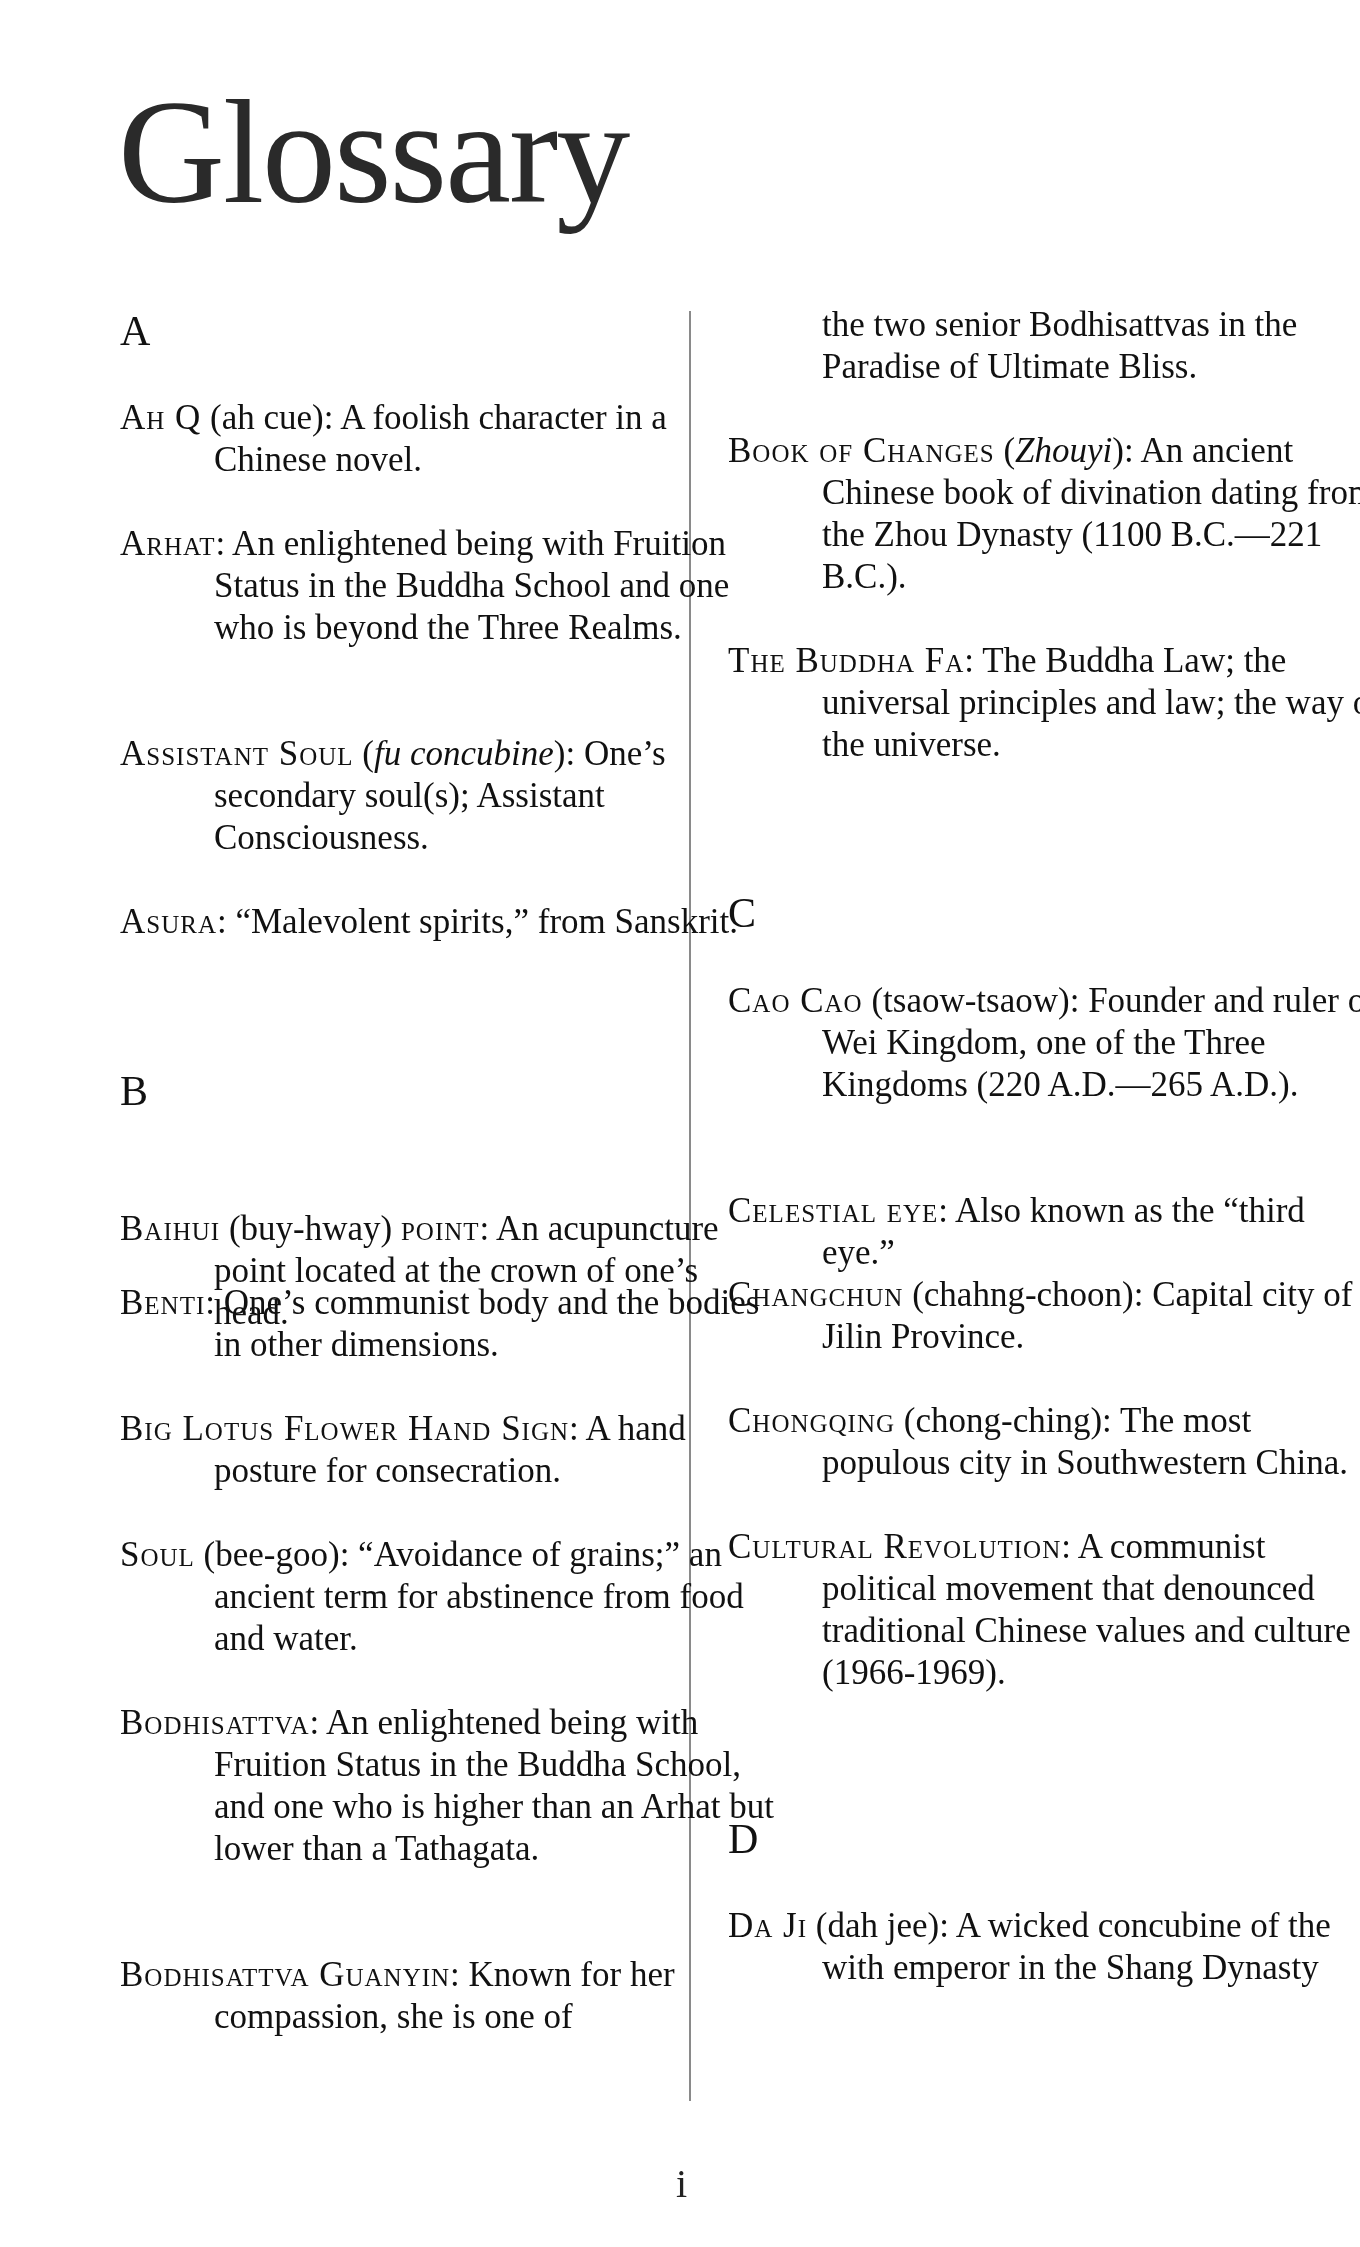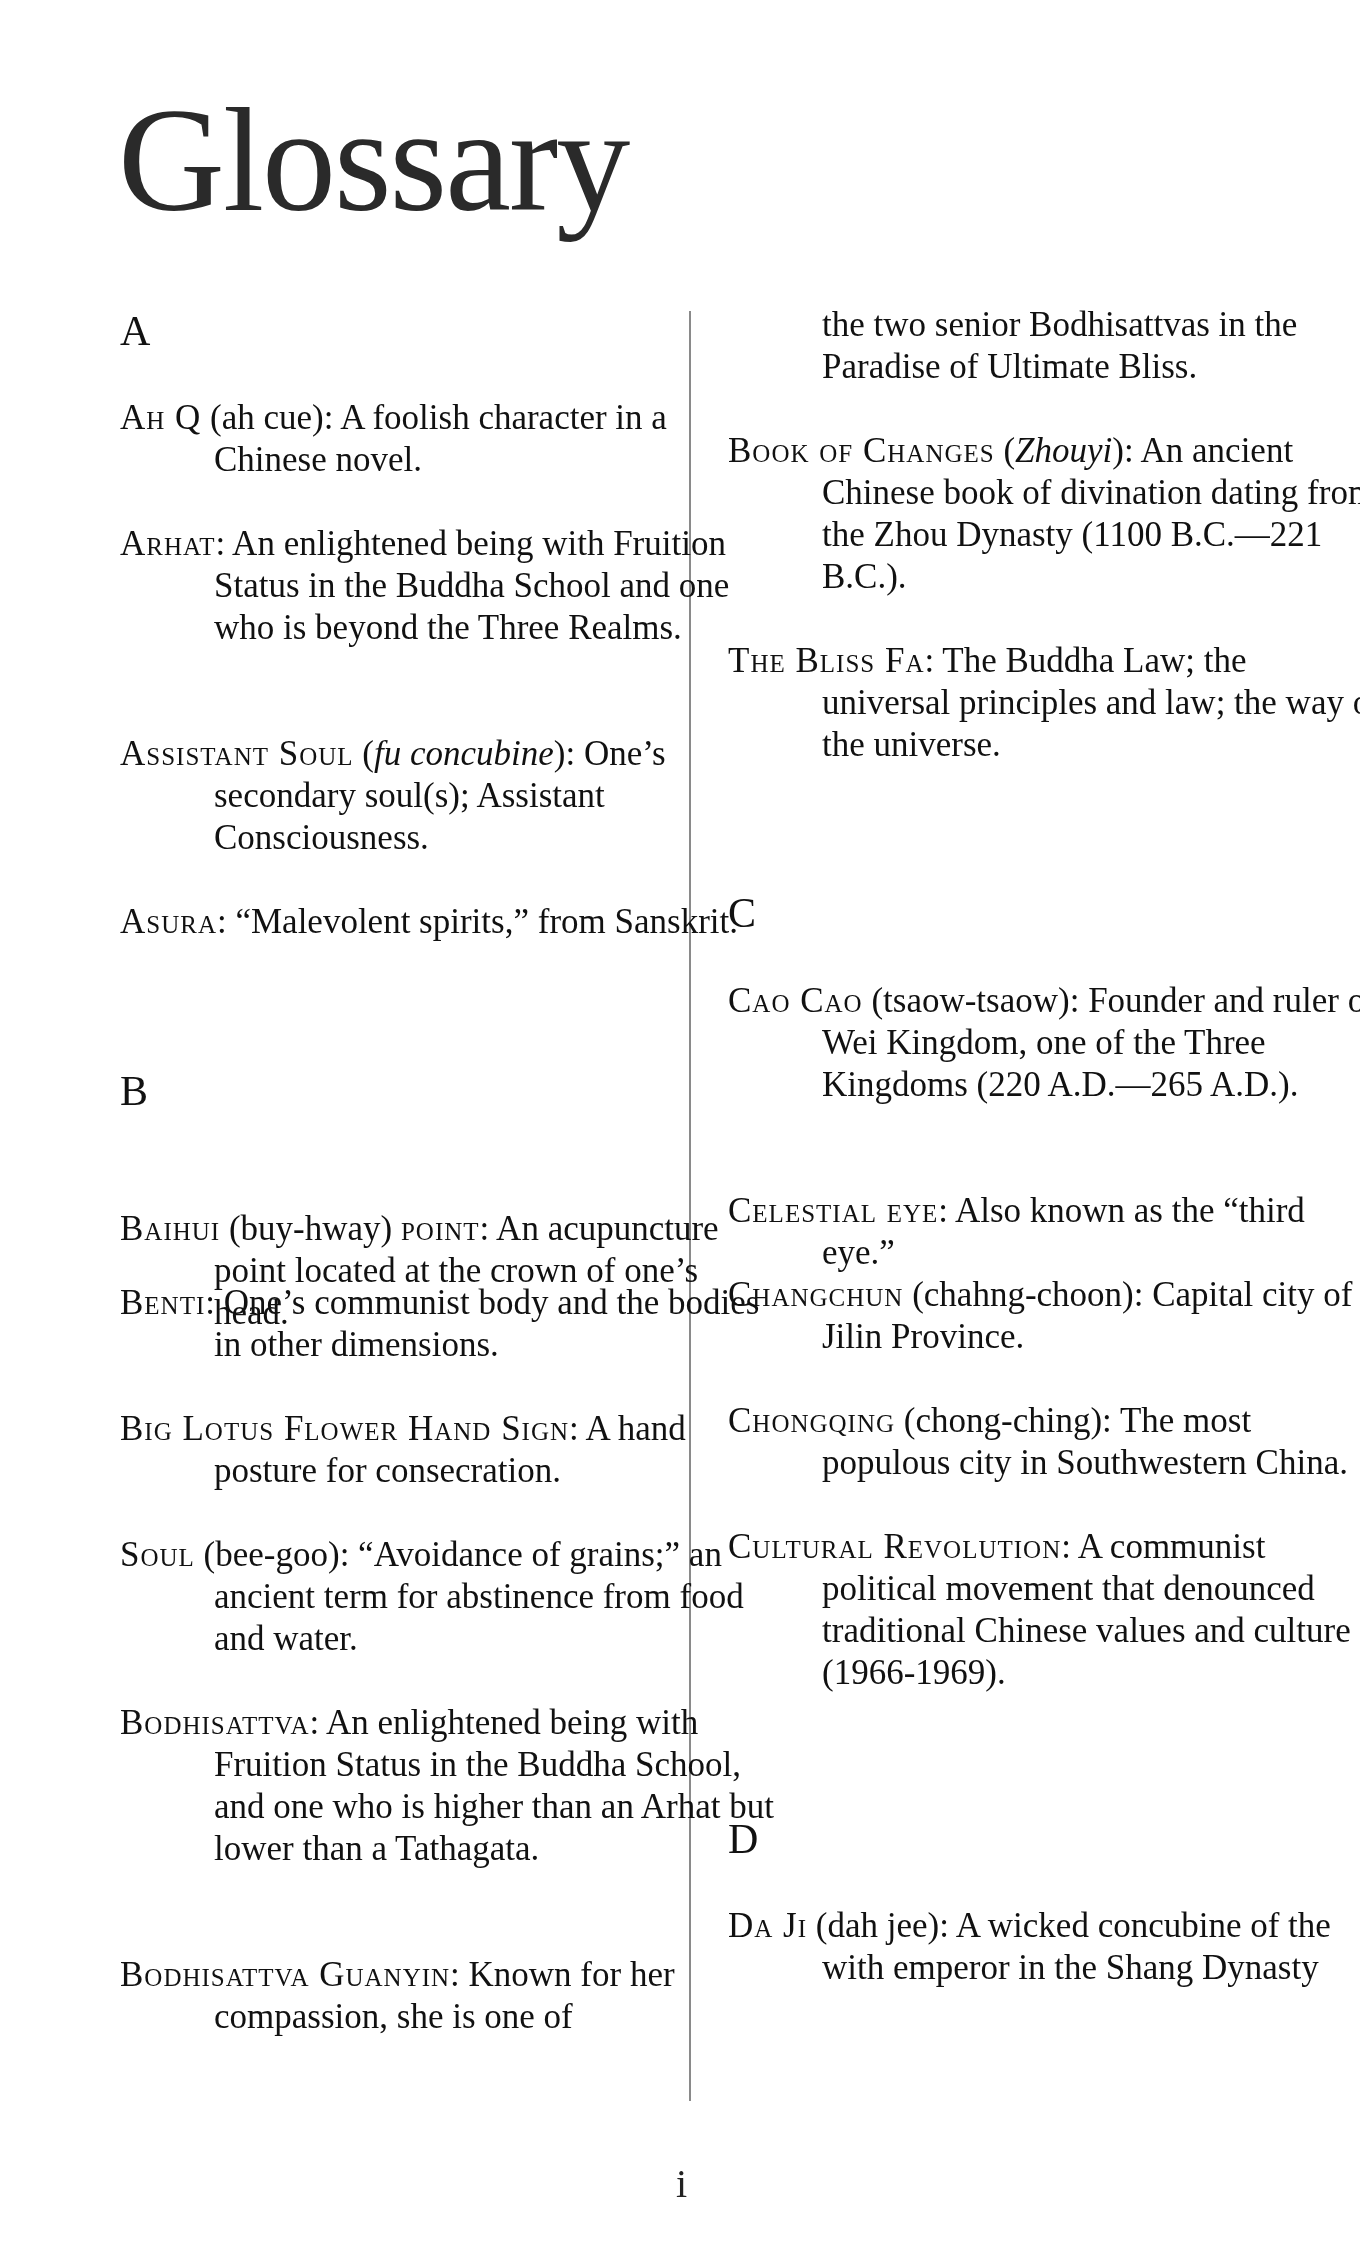--- a/index.html
+++ b/index.html
@@ -1,18 +1,18 @@
 <!DOCTYPE html>
 <html><head>
 <meta charset="utf-8">
 <style>
   html, body { margin:0; padding:0; background:#ffffff; }
   body { width:1360px; height:2247px; position:relative; overflow:hidden;
          font-family:"Liberation Serif","DejaVu Serif",serif; color:#1a1a1a; }
-  .title { position:absolute; left:118px; top:80px; font-size:148px; line-height:160px;
+  .title { position:absolute; left:118px; top:72px; font-size:148px; line-height:160px;
            color:#2a2a2a; letter-spacing:-2px; margin:0; font-weight:normal;text-align:right; }
   .col { position:absolute; top:0; width:540px; }
   .col.left { left:120px; }
   .col.right { left:728px; }
   .divider { position:absolute; left:689px; top:311px; width:2px; height:1790px; background:#8a8a8a; }
   .letter { position:absolute; font-size:42px; line-height:42px; margin:0; font-weight:normal; color:#111; }
   .entry { position:absolute; left:0; width:560px; font-size:35px; line-height:42px;
            padding-left:94px; text-indent:-94px; color:#111; }
   .term { font-variant:small-caps; letter-spacing:1px; }
   .page-num { position:absolute; left:676px; top:2160px; font-size:40px; line-height:48px; color:#222; }
@@ -63,21 +63,21 @@
   </div>
 </div>
 
 <div class="col right">
   <div class="entry" style="top:304px; padding-left:94px; text-indent:0;">the two senior Bodhisattvas in the Paradise of Ultimate Bliss.</div>
 
   <div class="entry" style="top:430px">
     <span class="term">Book of Changes</span><span> (</span><em>Zhouyi</em><span>): An ancient Chinese book of divination dating from the Zhou Dynasty (1100 B.C.—221 B.C.).</span>
   </div>
   <div class="entry" style="top:640px">
-    <span class="term">The Bliss Fa</span><span>: The Buddha Law; the universal principles and law; the way of the universe.</span>
+    <span class="term">The Buddha Fa</span><span>: The Buddha Law; the universal principles and law; the way of the universe.</span>
   </div>
 
   <h2 class="letter" style="top:892px">C</h2>
 
   <div class="entry" style="top:980px">
     <span class="term">Cao Cao</span><span> (tsaow-tsaow): Founder and ruler of Wei Kingdom, one of the Three Kingdoms (220 A.D.—265 A.D.).</span>
   </div>
   <div class="entry" style="top:1190px">
     <span class="term">Celestial eye</span><span>: Also known as the “third eye.”</span>
   </div>

